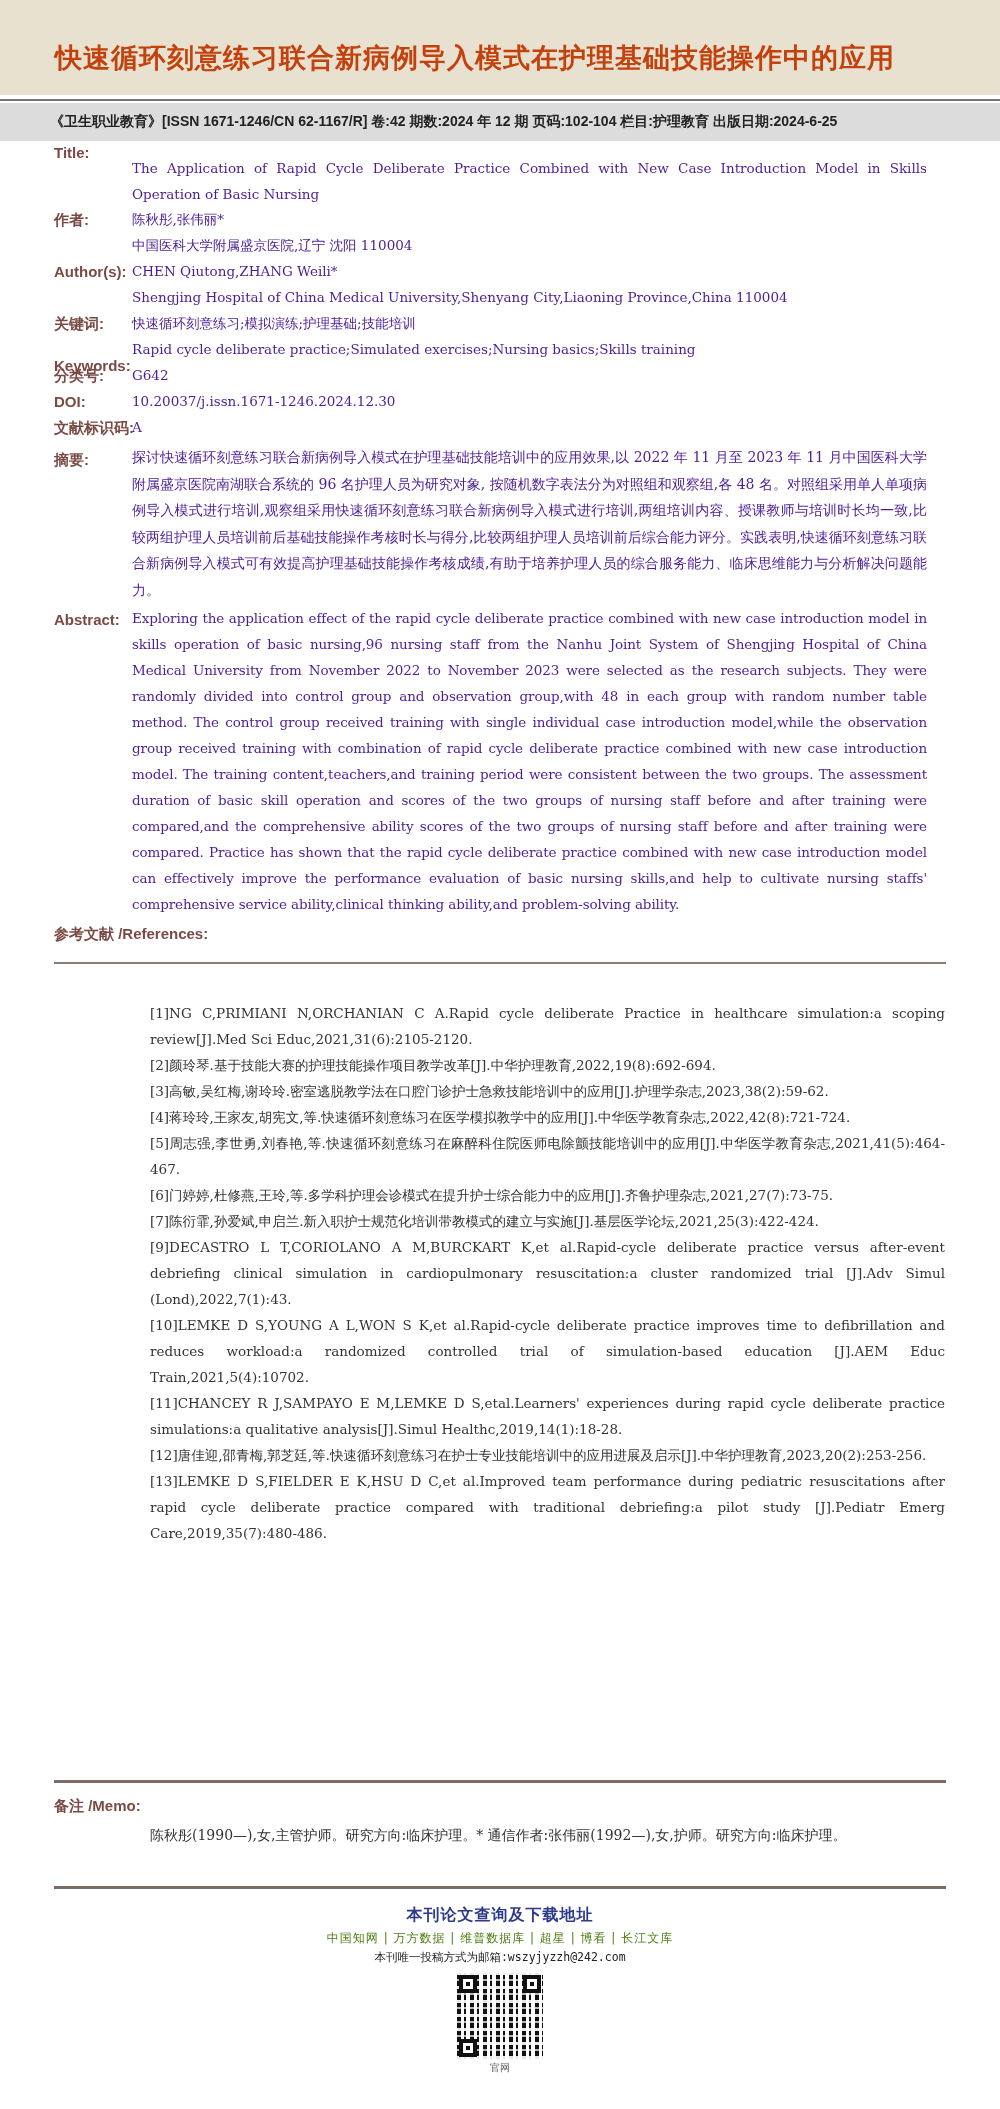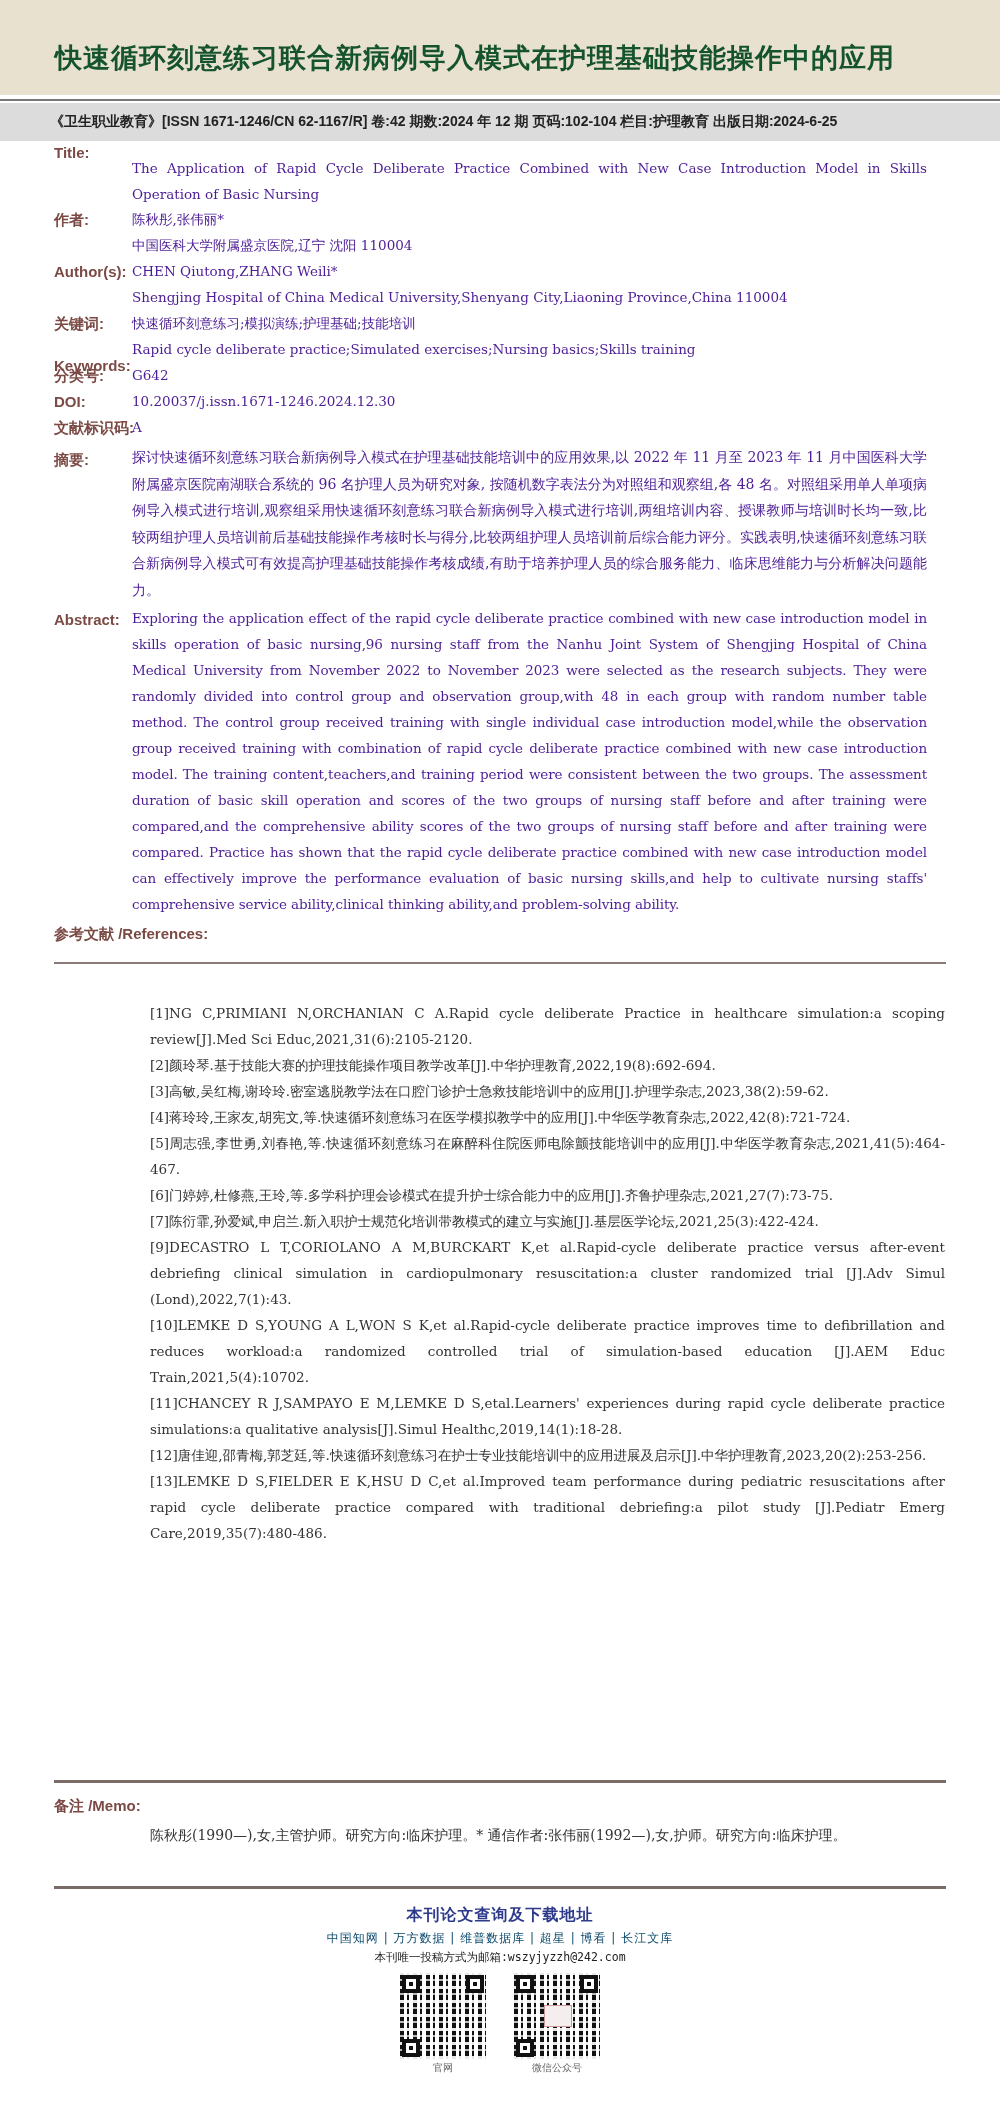--- a/index.html
+++ b/index.html
@@ -12,21 +12,21 @@
     position: relative;
     overflow: hidden;
   }
   .header-band {
     position: absolute; left: 0; top: 0; width: 1000px; height: 95px;
     background: #e9e1cf;
   }
   .header-title {
     position: absolute; left: 55px; top: 40px;
     font-family: "DejaVu Sans", "Liberation Sans", sans-serif;
-    font-weight: bold; font-size: 27px; color: #14532d; letter-spacing: 1px;
+    font-weight: bold; font-size: 27px; color: #c2410c; letter-spacing: 1px;
     white-space: nowrap;
   }
   .header-rule {
     position: absolute; left: 0; top: 99px; width: 1000px; height: 2px; background: #777;
   }
   .meta-band {
     position: absolute; left: 0; top: 103px; width: 1000px; height: 38px;
     background: #dcdcdc;
   }
   .meta-text {
@@ -62,21 +62,21 @@
     font-size: 14px; line-height: 26px; color: #333;
   }
   .footer { position: absolute; left: 0; top: 1905px; width: 1000px; text-align: center; }
   .footer-title {
     font-family: "DejaVu Sans", "Liberation Sans", sans-serif;
     font-weight: bold; font-size: 16px; color: #2d3a8a; letter-spacing: 1px;
   }
   .footer-dbs {
     margin-top: 4px;
     font-family: "DejaVu Sans", "Liberation Sans", sans-serif;
-    font-size: 12px; color: #0c4a6e; letter-spacing: 1px;
+    font-size: 12px; color: #4d7c0f; letter-spacing: 1px;
   }
   .footer-email {
     margin-top: 3px;
     font-family: "DejaVu Sans Mono", "Liberation Mono", monospace;
     font-size: 11.5px; color: #222;
   }
   .qr-wrap { margin-top: 8px; display: flex; justify-content: center; gap: 28px; }
   .qr-item { width: 86px; text-align: center; }
   .qr {
     width: 86px; height: 86px; position: relative;
@@ -174,23 +174,14 @@
   <div class="footer-email">本刊唯一投稿方式为邮箱:wszyjyzzh@242.com</div>
   <div class="qr-wrap">
     <div class="qr-item">
       <div class="qr">
         <span class="finder tl"></span>
         <span class="finder tr"></span>
         <span class="finder bl"></span>
       </div>
       <div class="qr-caption">官网</div>
     </div>
-    <div class="qr-item">
-      <div class="qr">
-        <span class="finder tl"></span>
-        <span class="finder tr"></span>
-        <span class="finder bl"></span>
-        <span class="qr-logo"></span>
-      </div>
-      <div class="qr-caption">微信公众号</div>
-    </div>
   </div>
 </div>
 
 </body></html>

